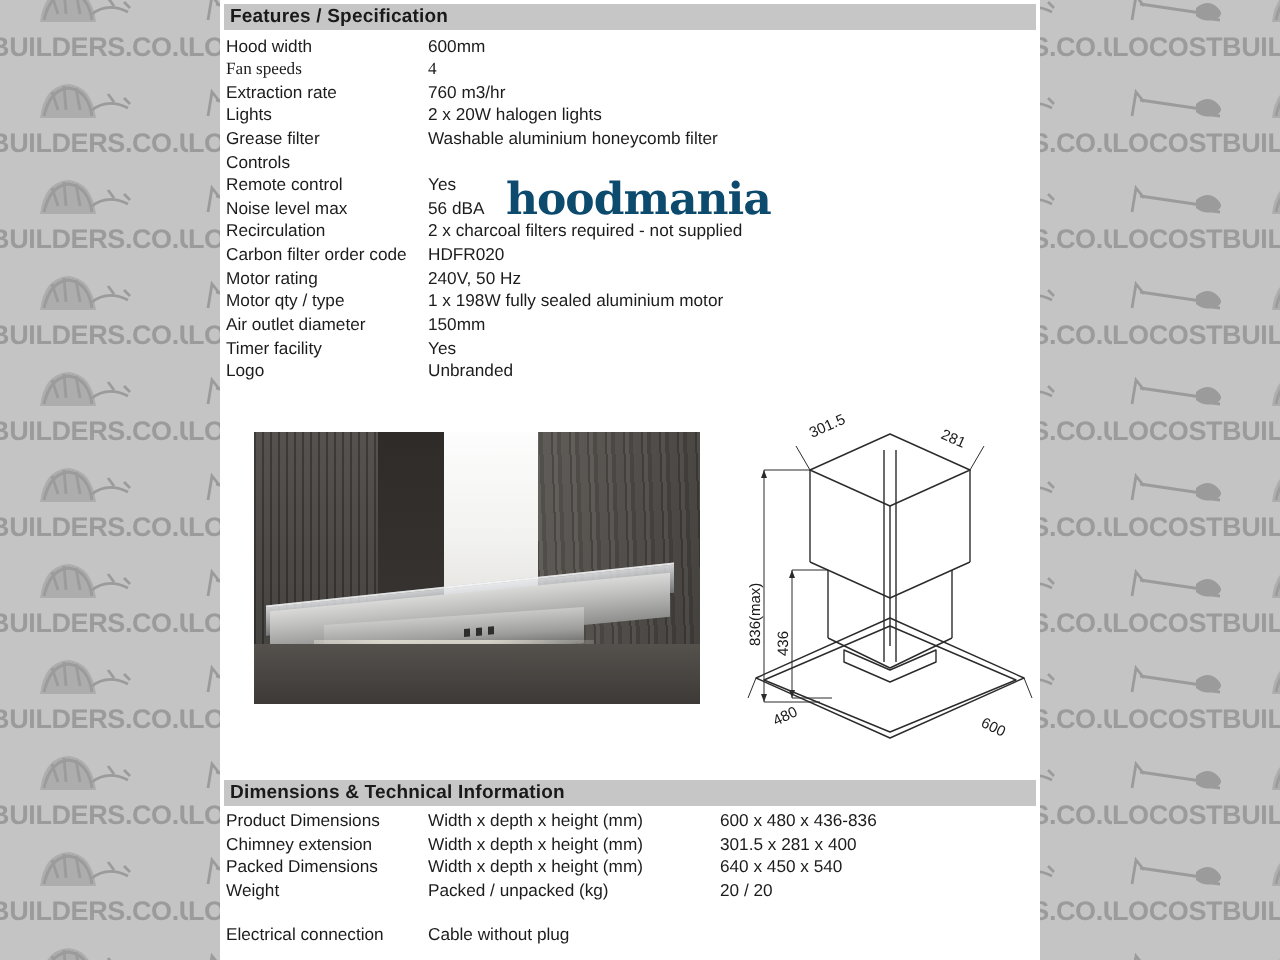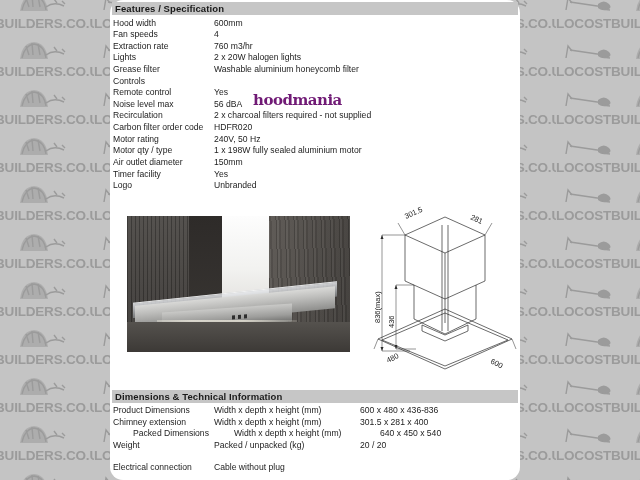--- a/index.html
+++ b/index.html
@@ -43,21 +43,20 @@
     left: 2px; top: 0px;
     width: 152px; height: 26px;
   }
 
   
   #doc-panel {
     position: absolute;
     left: 110px; top: 0;
     width: 410px; height: 480px;
     background: #ffffff;
-    border-radius: 13px;
   }
 
   .section-bar {
     position: absolute;
     left: 2px;
     width: 406px;
     height: 13px;
     background: #c6c6c6;
     font-size: 9.5px;
     font-weight: bold;
@@ -91,23 +90,23 @@
     position: absolute;
     left: 247px; top: 0;
   }
 
   
   #hoodmania-logo {
     position: absolute;
     left: 143px;
     top: 90px;
     font-family: "DejaVu Serif", serif;
-    font-size: 15px;
+    font-size: 22px;
     font-weight: bold;
-    color: #701a75;
+    color: #0c4a6e;
     letter-spacing: -0.5px;
     line-height: 20px;
   }
 
   
   #product-photo {
     position: absolute;
     left: 17px;
     top: 216px;
     width: 223px;
@@ -1088,21 +1087,21 @@
 
 <div id="doc-panel">
 
   <div class="section-bar nosel" style="top:2px;">Features / Specification</div>
 
   <div id="features-rows">
       <div class="spec-row" style="top: 17.5px;">
         <span class="spec-label">Hood width</span>
         <span class="spec-value">600mm</span>
       </div>
-      <div class="spec-row" style="top: 29.12px;">
+      <div class="spec-row" style="top: 29.12px; font-family: Liberation Serif, serif;">
         <span class="spec-label">Fan speeds</span>
         <span class="spec-value">4</span>
       </div>
       <div class="spec-row" style="top: 40.74px;">
         <span class="spec-label">Extraction rate</span>
         <span class="spec-value">760 m3/hr</span>
       </div>
       <div class="spec-row" style="top: 52.36px;">
         <span class="spec-label">Lights</span>
         <span class="spec-value">2 x 20W halogen lights</span>
@@ -1233,21 +1232,21 @@
       <div class="spec-row dim-row" style="top: 405px;">
         <span class="spec-label">Product Dimensions</span>
         <span class="spec-value">Width x depth x height (mm)</span>
         <span class="spec-value2">600 x 480 x 436-836</span>
       </div>
       <div class="spec-row dim-row" style="top: 416.62px;">
         <span class="spec-label">Chimney extension</span>
         <span class="spec-value">Width x depth x height (mm)</span>
         <span class="spec-value2">301.5 x 281 x 400</span>
       </div>
-      <div class="spec-row dim-row" style="top: 428.24px; margin-left: 20px;">
+      <div class="spec-row dim-row" style="top: 428.24px;">
         <span class="spec-label">Packed Dimensions</span>
         <span class="spec-value">Width x depth x height (mm)</span>
         <span class="spec-value2">640 x 450 x 540</span>
       </div>
       <div class="spec-row dim-row" style="top: 439.86px;">
         <span class="spec-label">Weight</span>
         <span class="spec-value">Packed / unpacked (kg)</span>
         <span class="spec-value2">20 / 20</span>
       </div>
       <div class="spec-row dim-row" style="top: 462.48px;">

